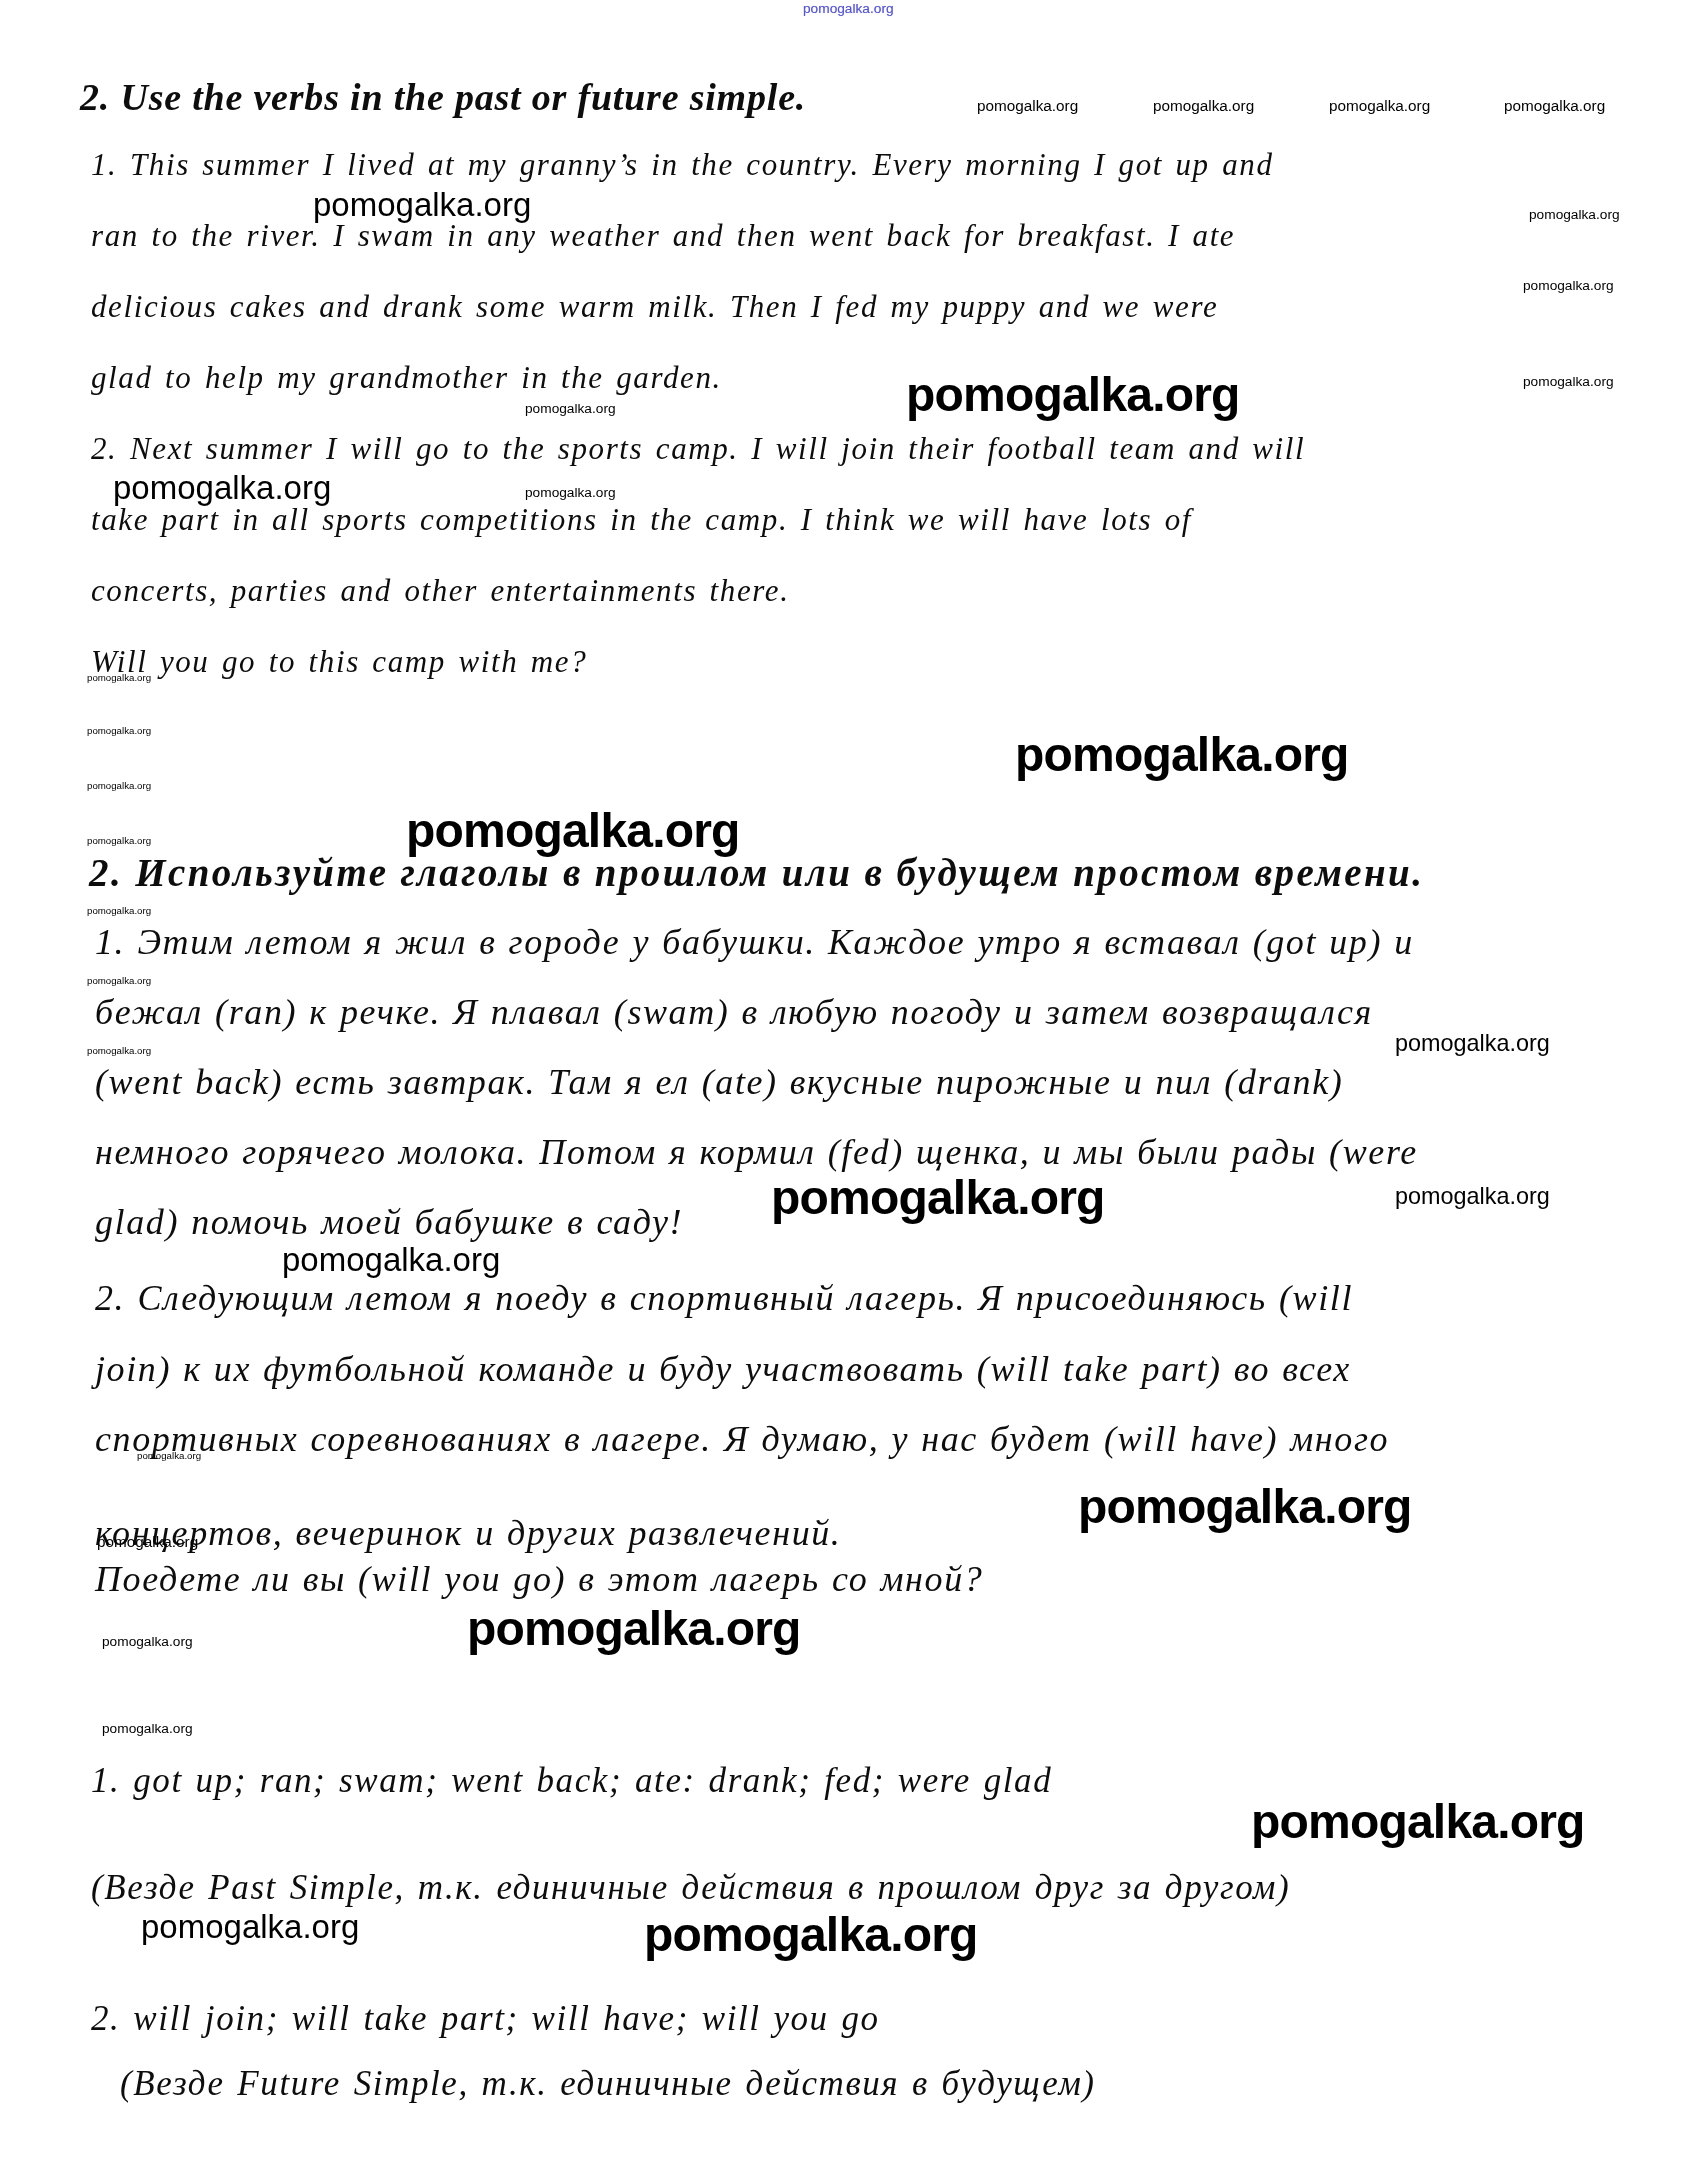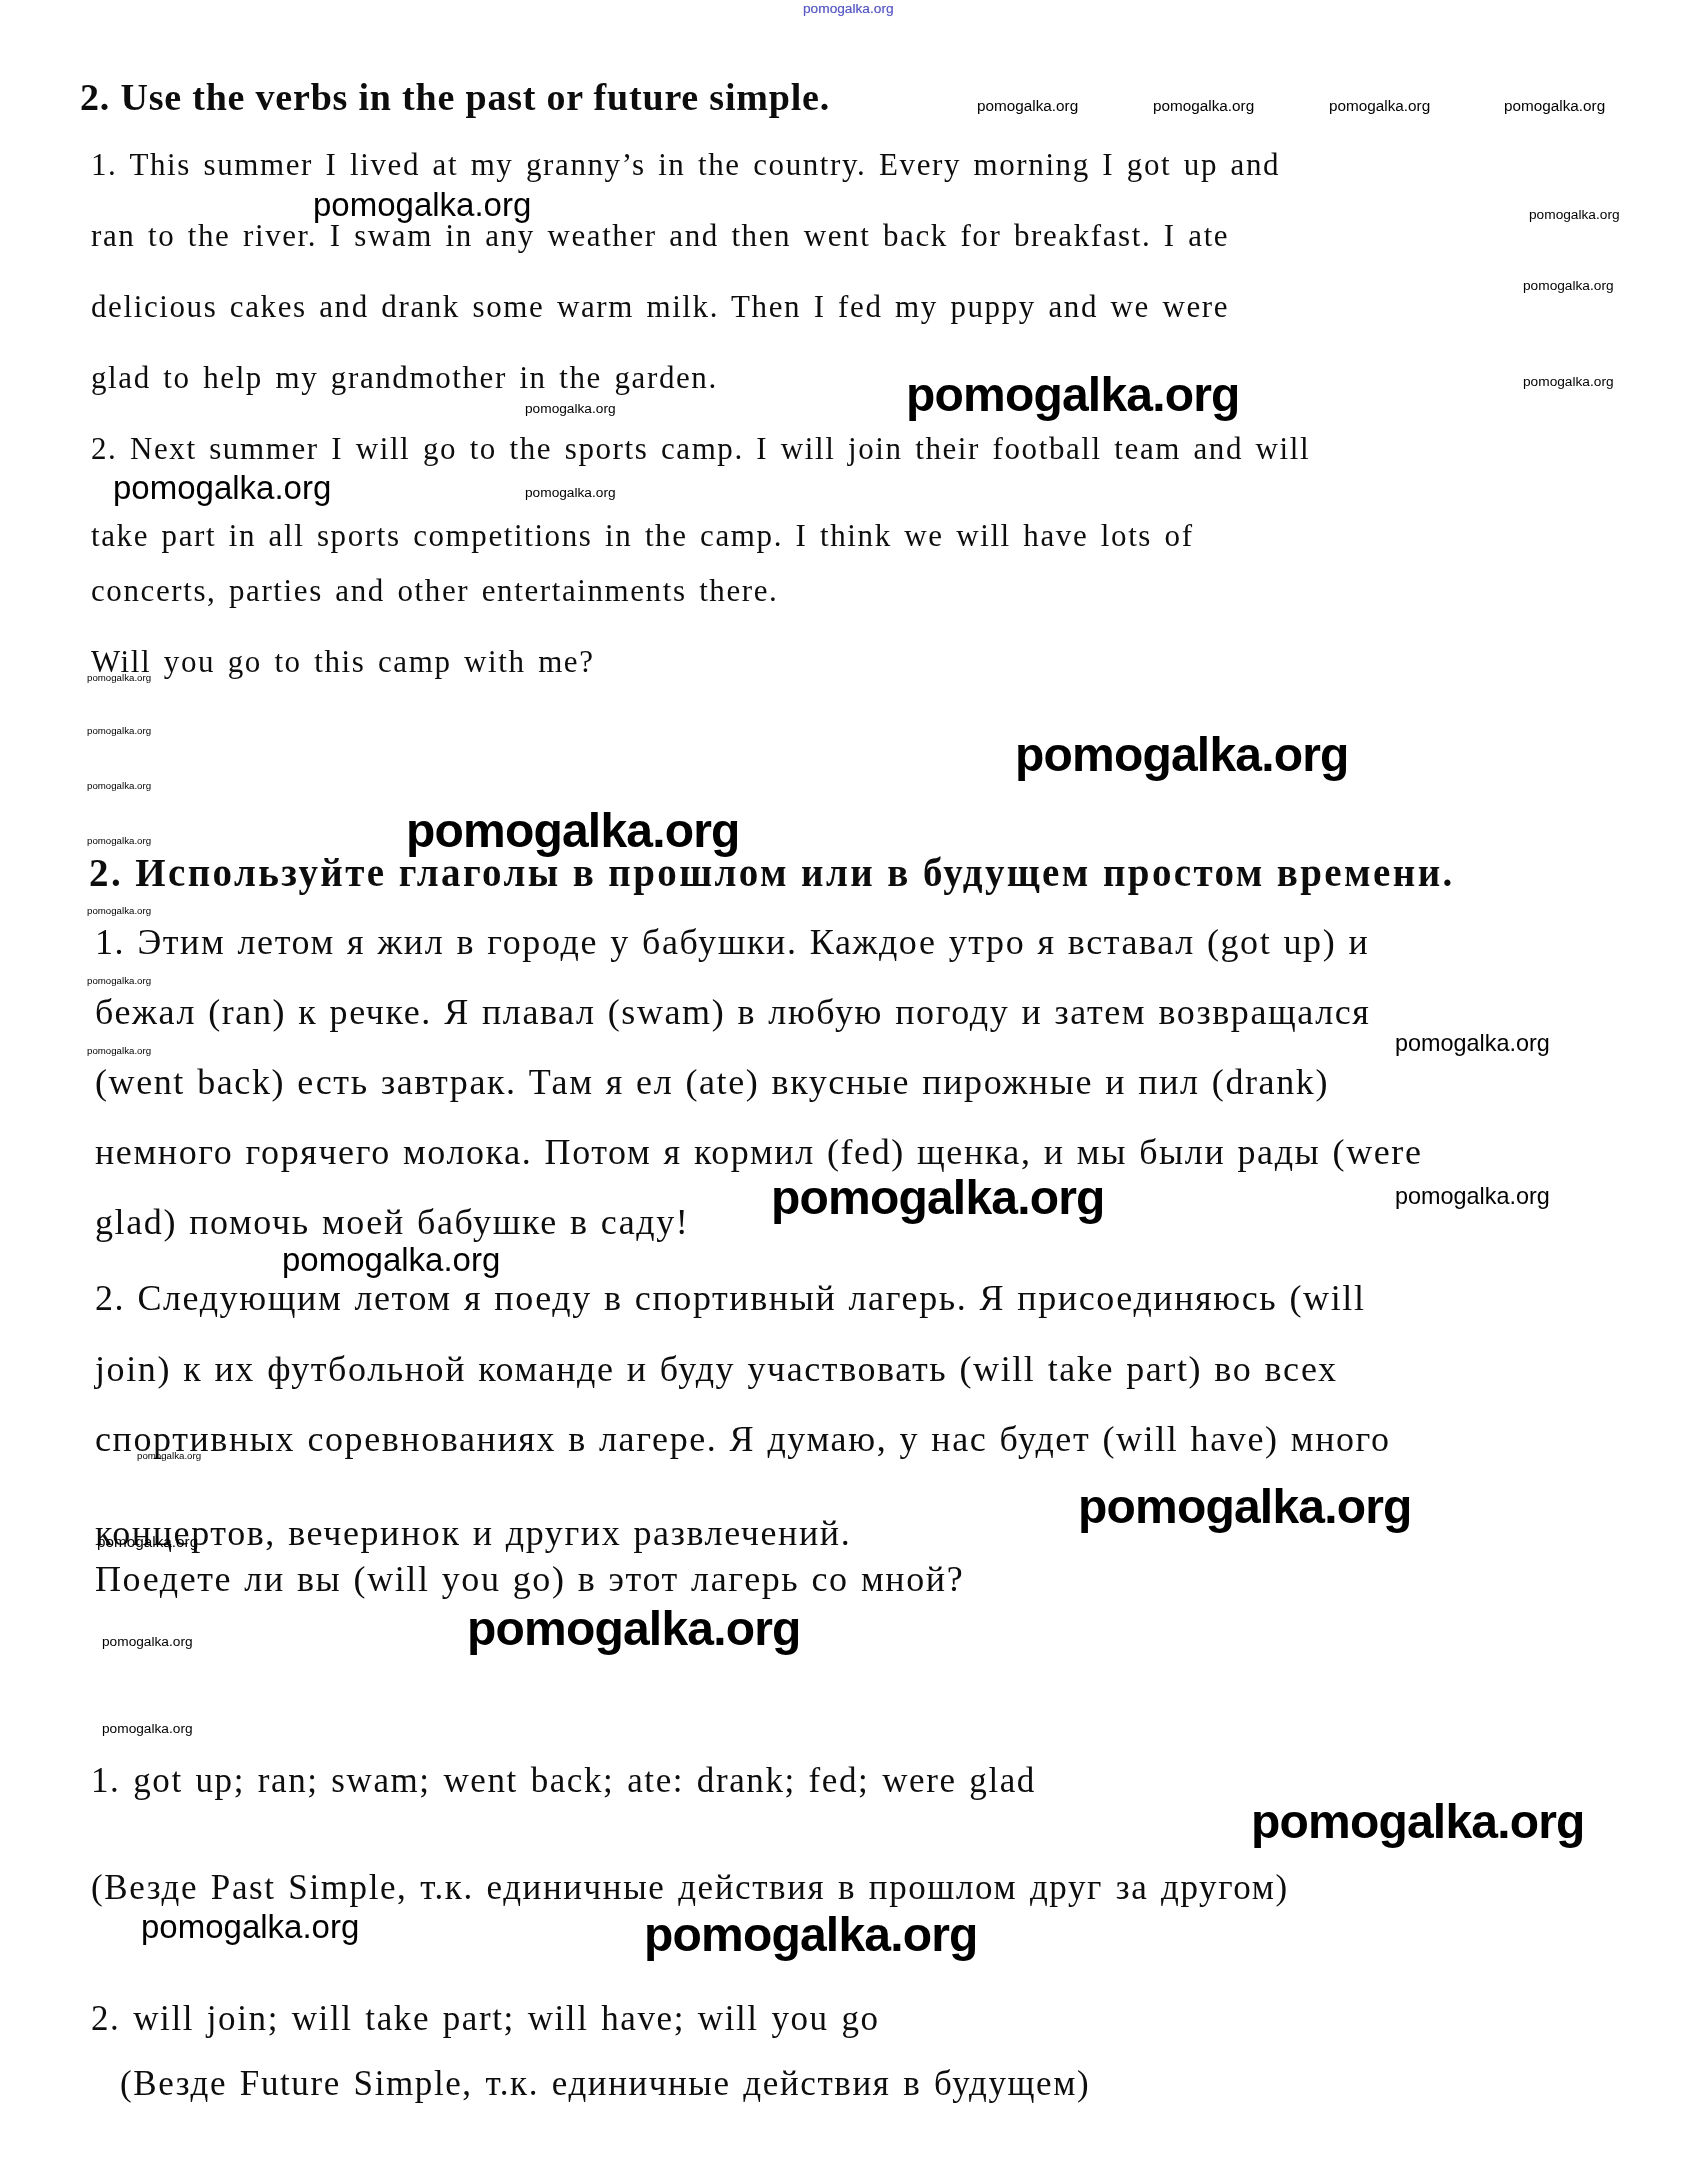--- a/index.html
+++ b/index.html
@@ -5,21 +5,21 @@
   html,body{margin:0;padding:0;background:#ffffff;}
   .page{
     position:relative;
     width:1701px;
     height:2183px;
     background:#ffffff;
     overflow:hidden;
     font-family:"Liberation Serif", serif;
     color:#0d0d0d;
   }
-  .line{position:absolute;white-space:nowrap;line-height:1.1;}
+  .line{position:absolute;white-space:nowrap;line-height:1.1;font-style:italic;}
   .h-en{font-size:38px;font-weight:bold;letter-spacing:0.8px;}
   .h-ru{font-size:39px;font-weight:bold;letter-spacing:2.4px;}
   .en-body{font-size:31px;letter-spacing:1.6px;word-spacing:3.2px;}
   .ru-body{font-size:36px;letter-spacing:1.6px;word-spacing:1.6px;}
   .ans{font-size:35px;letter-spacing:1.6px;word-spacing:2.4px;}
 
   
   .wm{
     position:absolute;white-space:nowrap;
     font-family:"Liberation Sans", sans-serif;
@@ -70,21 +70,21 @@
   .p34{left:141px;top:1910px;}
   .p35{left:644px;top:1911px;}
 
   
   .t-hen{left:80px;top:77px;}
   .te1{left:91px;top:148px;}
   .te2{left:91px;top:219px;}
   .te3{left:91px;top:290px;}
   .te4{left:91px;top:361px;}
   .te5{left:91px;top:432px;}
-  .te6{left:91px;top:519px;text-align:center;}
+  .te6{left:91px;top:503px;text-align:center;}
   .te7{left:91px;top:574px;}
   .te8{left:91px;top:645px;}
   .t-hru{left:89px;top:852px;}
   .tr1{left:95px;top:923px;}
   .tr2{left:95px;top:993px;}
   .tr3{left:95px;top:1063px;}
   .tr4{left:95px;top:1133px;}
   .tr5{left:95px;top:1203px;}
   .tr6{left:95px;top:1279px;}
   .tr7{left:95px;top:1350px;}

